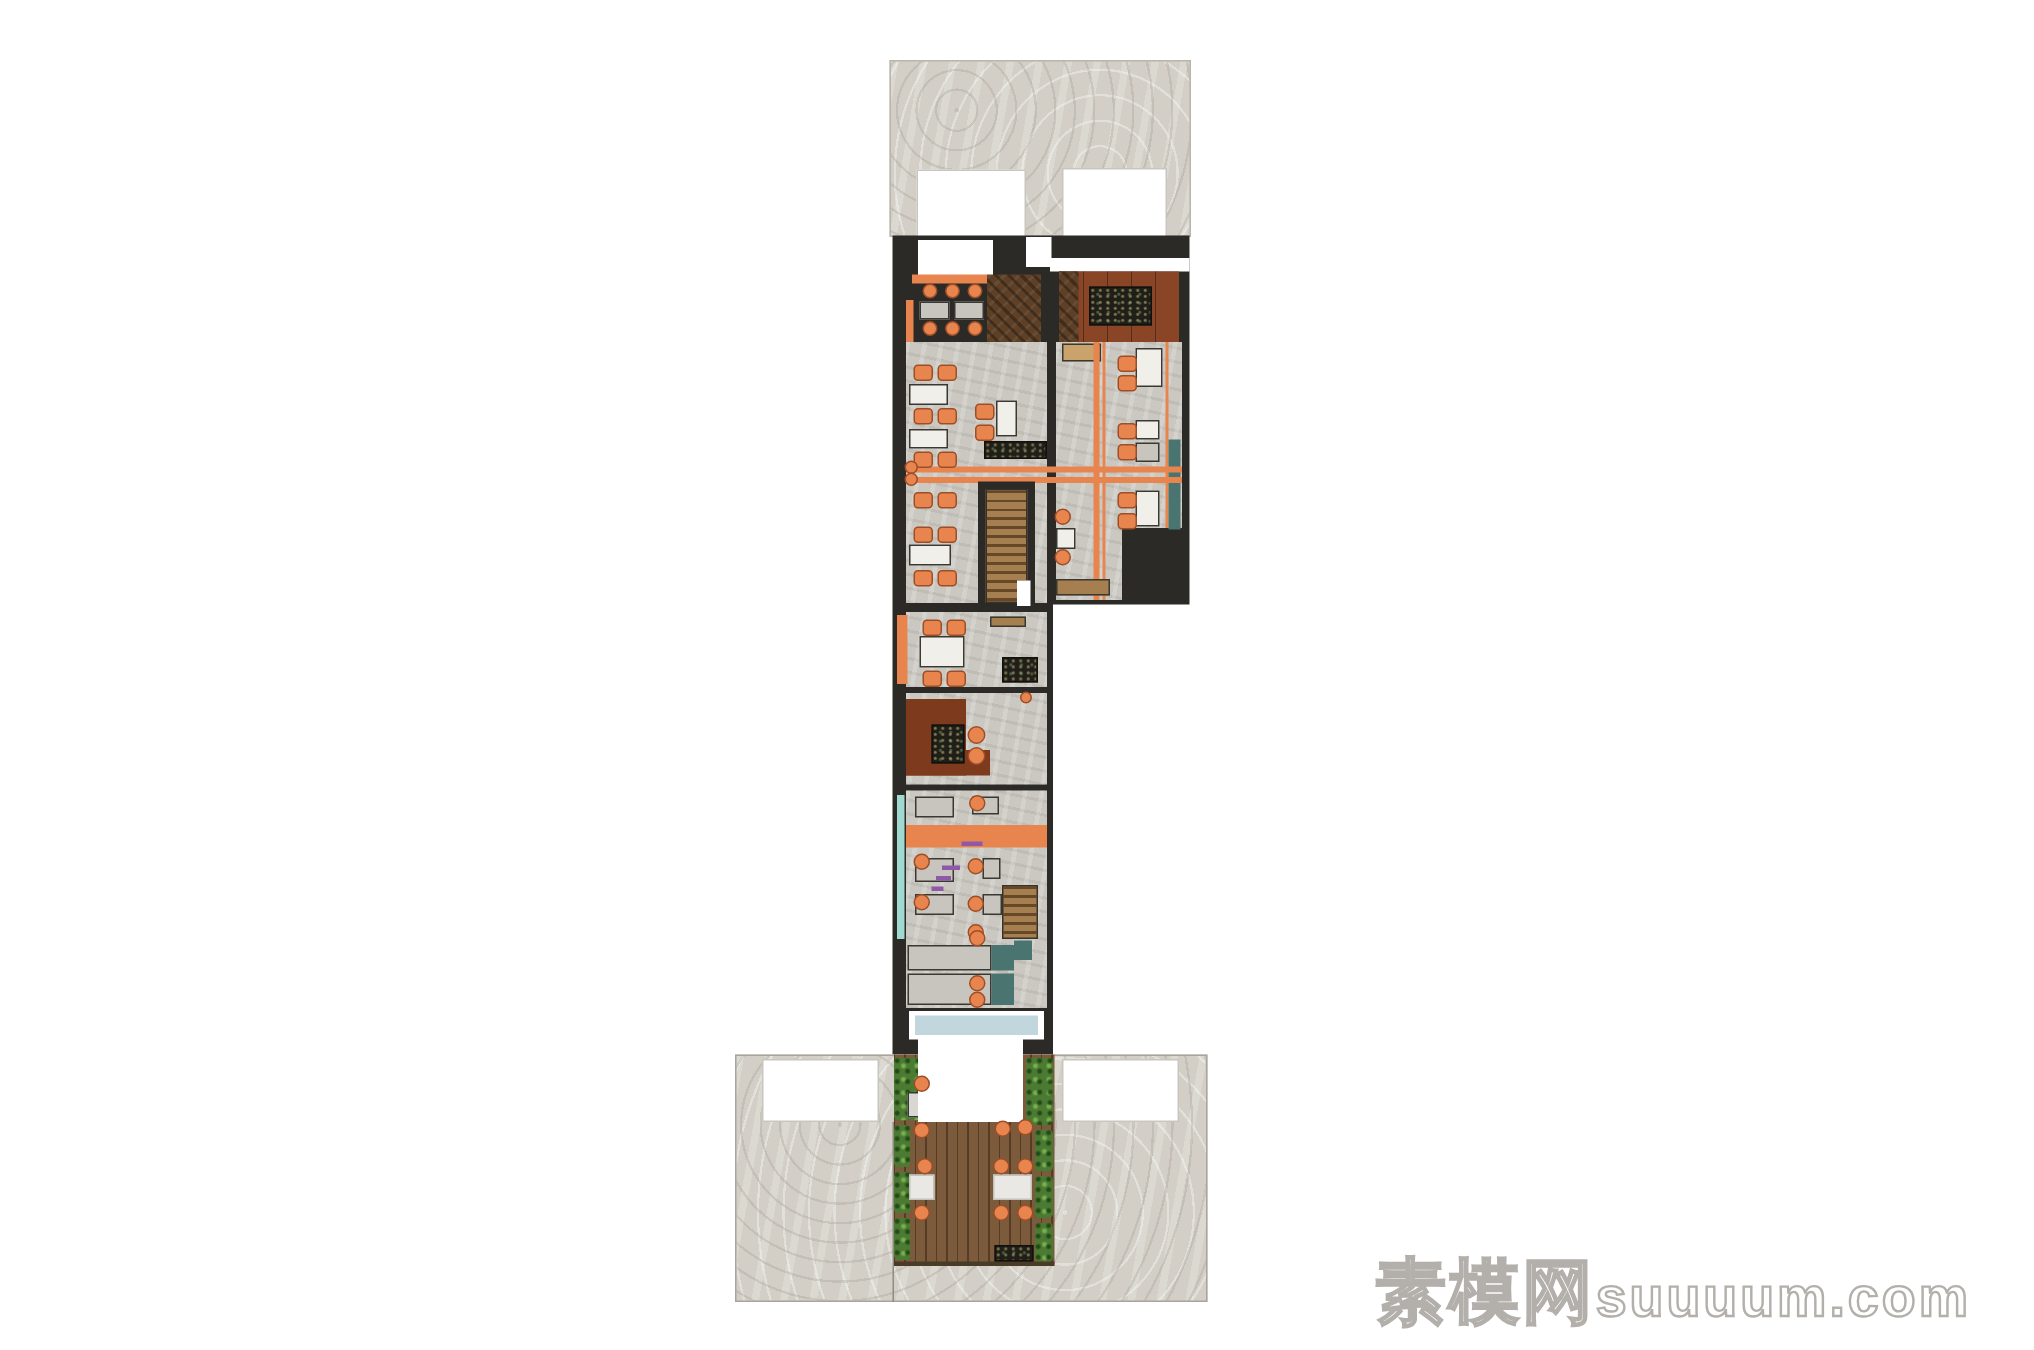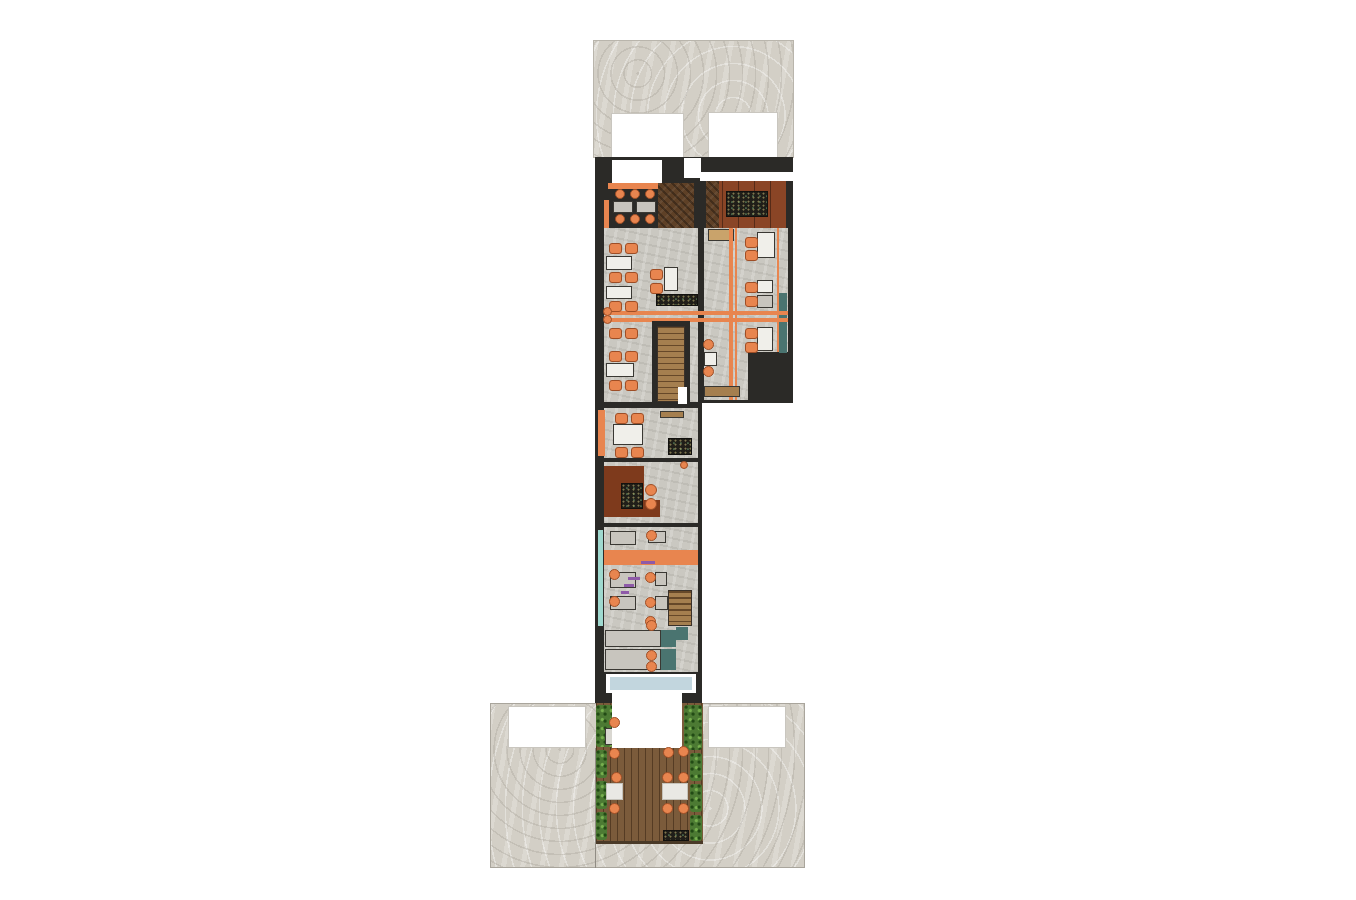--- a/index.html
+++ b/index.html
@@ -189,13 +189,14 @@
       <div class="stool" style="left: 609px; top: 748px; width: 11px; height: 11px; background-color: rgb(232, 133, 79); border: 1px solid rgb(158, 78, 38);"></div>
       <div class="stool" style="left: 611px; top: 772px; width: 11px; height: 11px; background-color: rgb(232, 133, 79); border: 1px solid rgb(158, 78, 38);"></div>
       <div class="stool" style="left: 609px; top: 803px; width: 11px; height: 11px; background-color: rgb(232, 133, 79); border: 1px solid rgb(158, 78, 38);"></div>
       <div class="stool" style="left: 663px; top: 747px; width: 11px; height: 11px; background-color: rgb(232, 133, 79); border: 1px solid rgb(158, 78, 38);"></div>
       <div class="stool" style="left: 678px; top: 746px; width: 11px; height: 11px; background-color: rgb(232, 133, 79); border: 1px solid rgb(158, 78, 38);"></div>
       <div class="stool" style="left: 662px; top: 772px; width: 11px; height: 11px; background-color: rgb(232, 133, 79); border: 1px solid rgb(158, 78, 38);"></div>
       <div class="stool" style="left: 678px; top: 772px; width: 11px; height: 11px; background-color: rgb(232, 133, 79); border: 1px solid rgb(158, 78, 38);"></div>
       <div class="stool" style="left: 662px; top: 803px; width: 11px; height: 11px; background-color: rgb(232, 133, 79); border: 1px solid rgb(158, 78, 38);"></div>
       <div class="stool" style="left: 678px; top: 803px; width: 11px; height: 11px; background-color: rgb(232, 133, 79); border: 1px solid rgb(158, 78, 38);"></div>
     </div>
+  <div class="watermark"><span class="wm-brand">素模网</span><span class="wm-site">suuuum.com</span></div>
 </div>
 
 </body></html>

